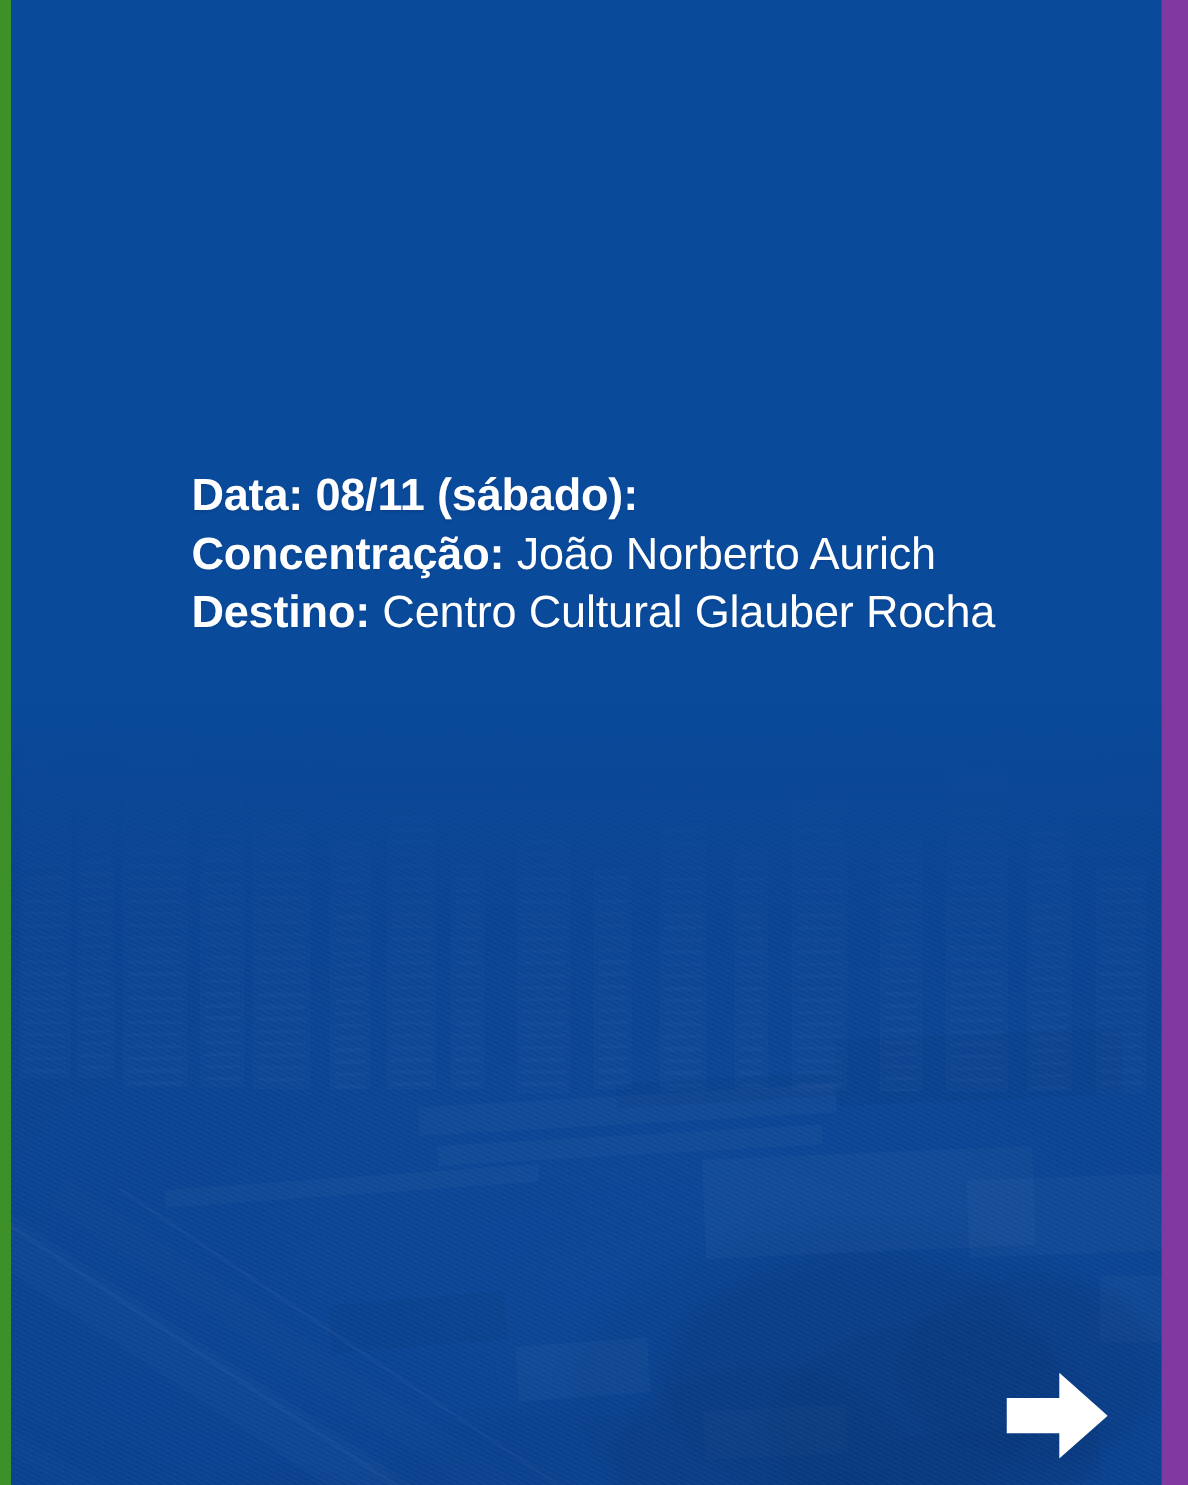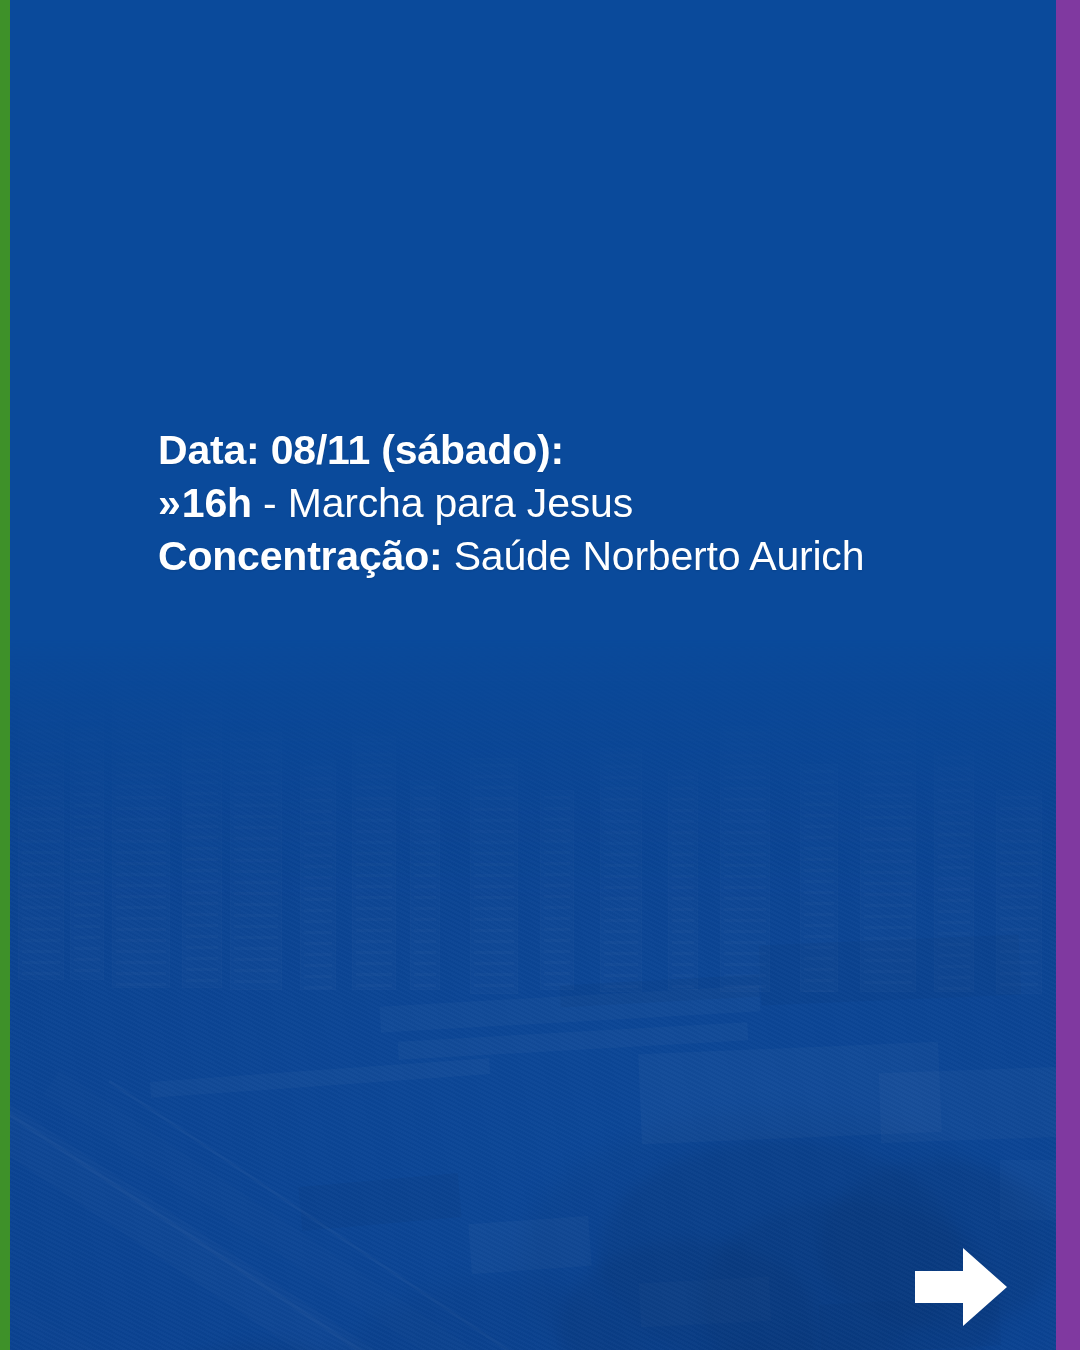--- a/index.html
+++ b/index.html
@@ -105,21 +105,21 @@
     position:absolute;
     right:0; top:0;
     width:24px; height:100%;
     background:#8039a0;
     z-index:6;
   }
 
   
   .content {
     position:absolute;
-    left:158px;
+    left:174px;
     top:424px;
     width:800px;
     z-index:5;
   }
   .line {
     color:#ffffff;
     font-size:41px;
     line-height:53px;
     letter-spacing:-.2px;
     white-space:normal;
@@ -213,28 +213,28 @@
   <div class="stripe-right"></div>
 
   <div class="content">
 
     <div class="line">
       <span class="b">Data: 08/11 (sábado):</span>
     </div>
 
 
 
+
     <div class="line">
-      <span class="chev">»</span><span class="lead">16h</span><span class="rest"> - </span><span class="rest">Marcha para Jesus</span>
+      <span class="lead">Concentração:</span><span class="rest"> João Norberto Aurich</span>
     </div>
 
     <div class="line">
-      <span class="lead">Concentração:</span><span class="rest"> Saúde Norberto Aurich</span>
-    </div>
-
+      <span class="lead">Destino:</span><span class="rest"> Centro Cultural Glauber Rocha</span>
+    </div>
 
   </div>
 
   <div class="next-arrow" role="button">
     <svg viewBox="0 0 92 78" aria-hidden="true">
       <polygon points="0,23 48,23 48,0 92,39 48,78 48,55 0,55" fill="#ffffff"></polygon>
     </svg>
   </div>
 
 </div>

